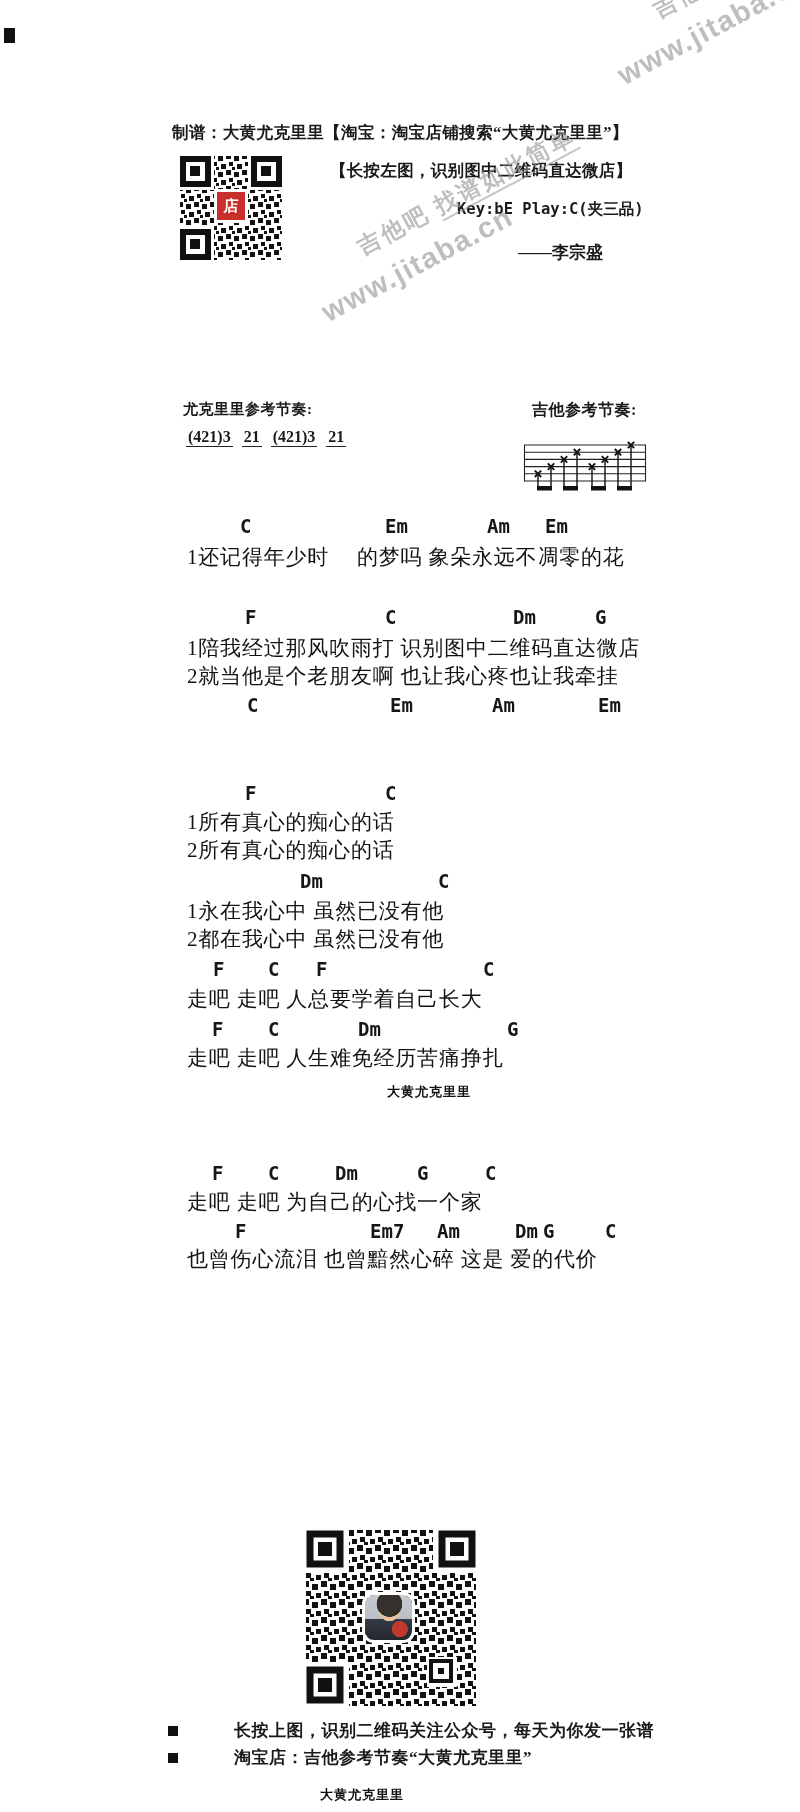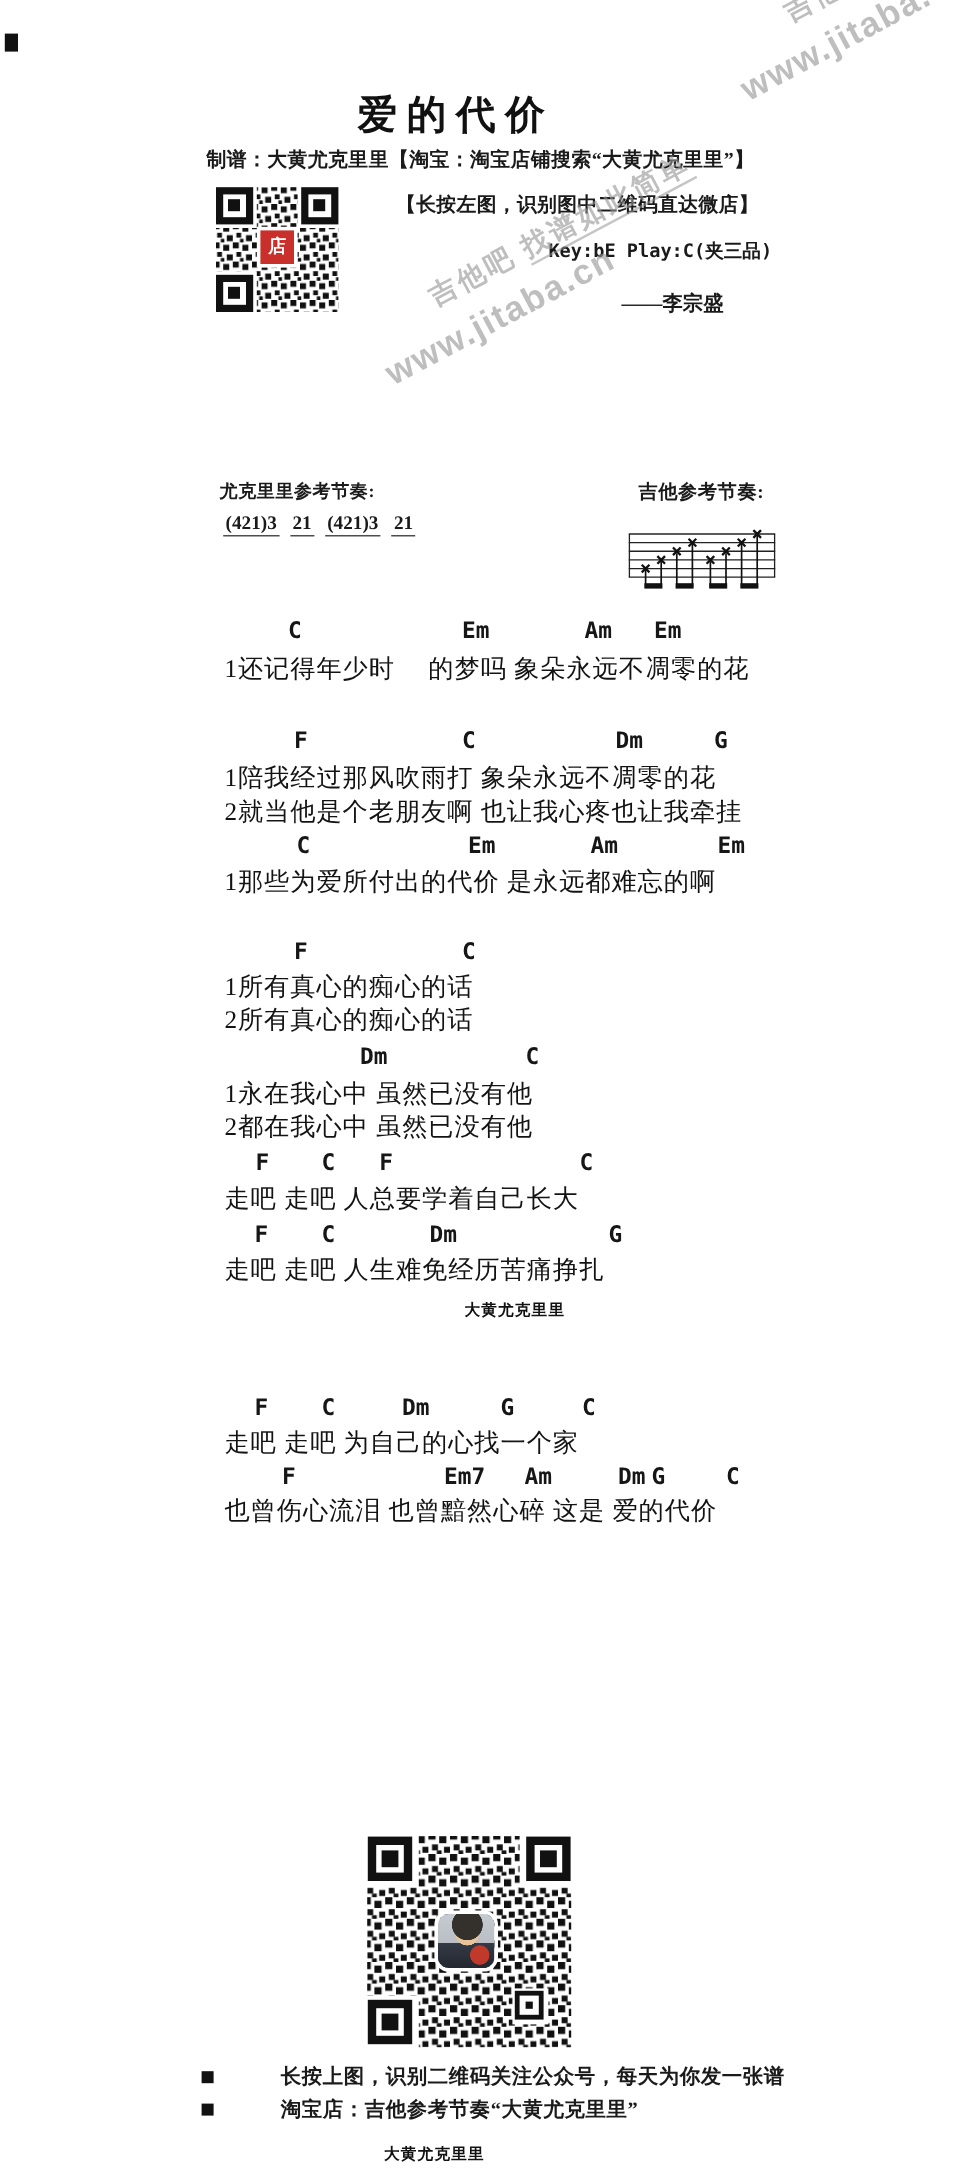--- a/index.html
+++ b/index.html
@@ -61,21 +61,20 @@
   .bullet-sq{position:absolute;left:168px;width:10px;height:10px;background:#111;}
   .bullet-text{position:absolute;left:218px;font-size:17px;font-weight:600;letter-spacing:0.5px;white-space:nowrap;margin-left:16px;}
 </style>
 </head>
 <body>
 
 <div class="sheet">
 
   <div class="tl-mark"></div>
 
-  <h1 class="title">爱的代价</h1>
   <div class="credit">制谱：大黄尤克里里【淘宝：淘宝店铺搜索“大黄尤克里里”】</div>
 
   <div class="qr1">
     <svg width="106" height="108" viewBox="0 0 106 108">
       <defs>
         <pattern id="qp1" width="16" height="16" patternUnits="userSpaceOnUse">
           <rect x="0" y="0" width="5" height="5" fill="#111"></rect>
           <rect x="8" y="2" width="5" height="5" fill="#111"></rect>
           <rect x="3" y="8" width="4" height="4" fill="#111"></rect>
           <rect x="11" y="10" width="5" height="5" fill="#111"></rect>
@@ -166,30 +165,29 @@
     <span class="chord" style="left:545px">Em</span>
   </div>
   <div class="lyric" style="top:543px">1还记得年少时　 的梦吗 象朵永远不凋零的花</div>
 
   <div class="chord-row" style="top:606px">
     <span class="chord" style="left:245px">F</span>
     <span class="chord" style="left:385px">C</span>
     <span class="chord" style="left:513px">Dm</span>
     <span class="chord" style="left:595px">G</span>
   </div>
-  <div class="lyric" style="top:634px">1陪我经过那风吹雨打 象朵永远不凋零的花</div>
+  <div class="lyric" style="top:634px">1陪我经过那风吹雨打 识别图中二维码直达微店</div>
   <div class="lyric" style="top:662px">2就当他是个老朋友啊 也让我心疼也让我牵挂</div>
 
   <div class="chord-row" style="top:694px">
     <span class="chord" style="left:247px">C</span>
     <span class="chord" style="left:390px">Em</span>
     <span class="chord" style="left:492px">Am</span>
     <span class="chord" style="left:598px">Em</span>
   </div>
-  <div class="lyric" style="top:721px">1那些为爱所付出的代价 是永远都难忘的啊</div>
 
   <div class="chord-row" style="top:782px">
     <span class="chord" style="left:245px">F</span>
     <span class="chord" style="left:385px">C</span>
   </div>
   <div class="lyric" style="top:808px">1所有真心的痴心的话</div>
   <div class="lyric" style="top:836px">2所有真心的痴心的话</div>
 
   <div class="chord-row" style="top:870px">
     <span class="chord" style="left:300px">Dm</span>

